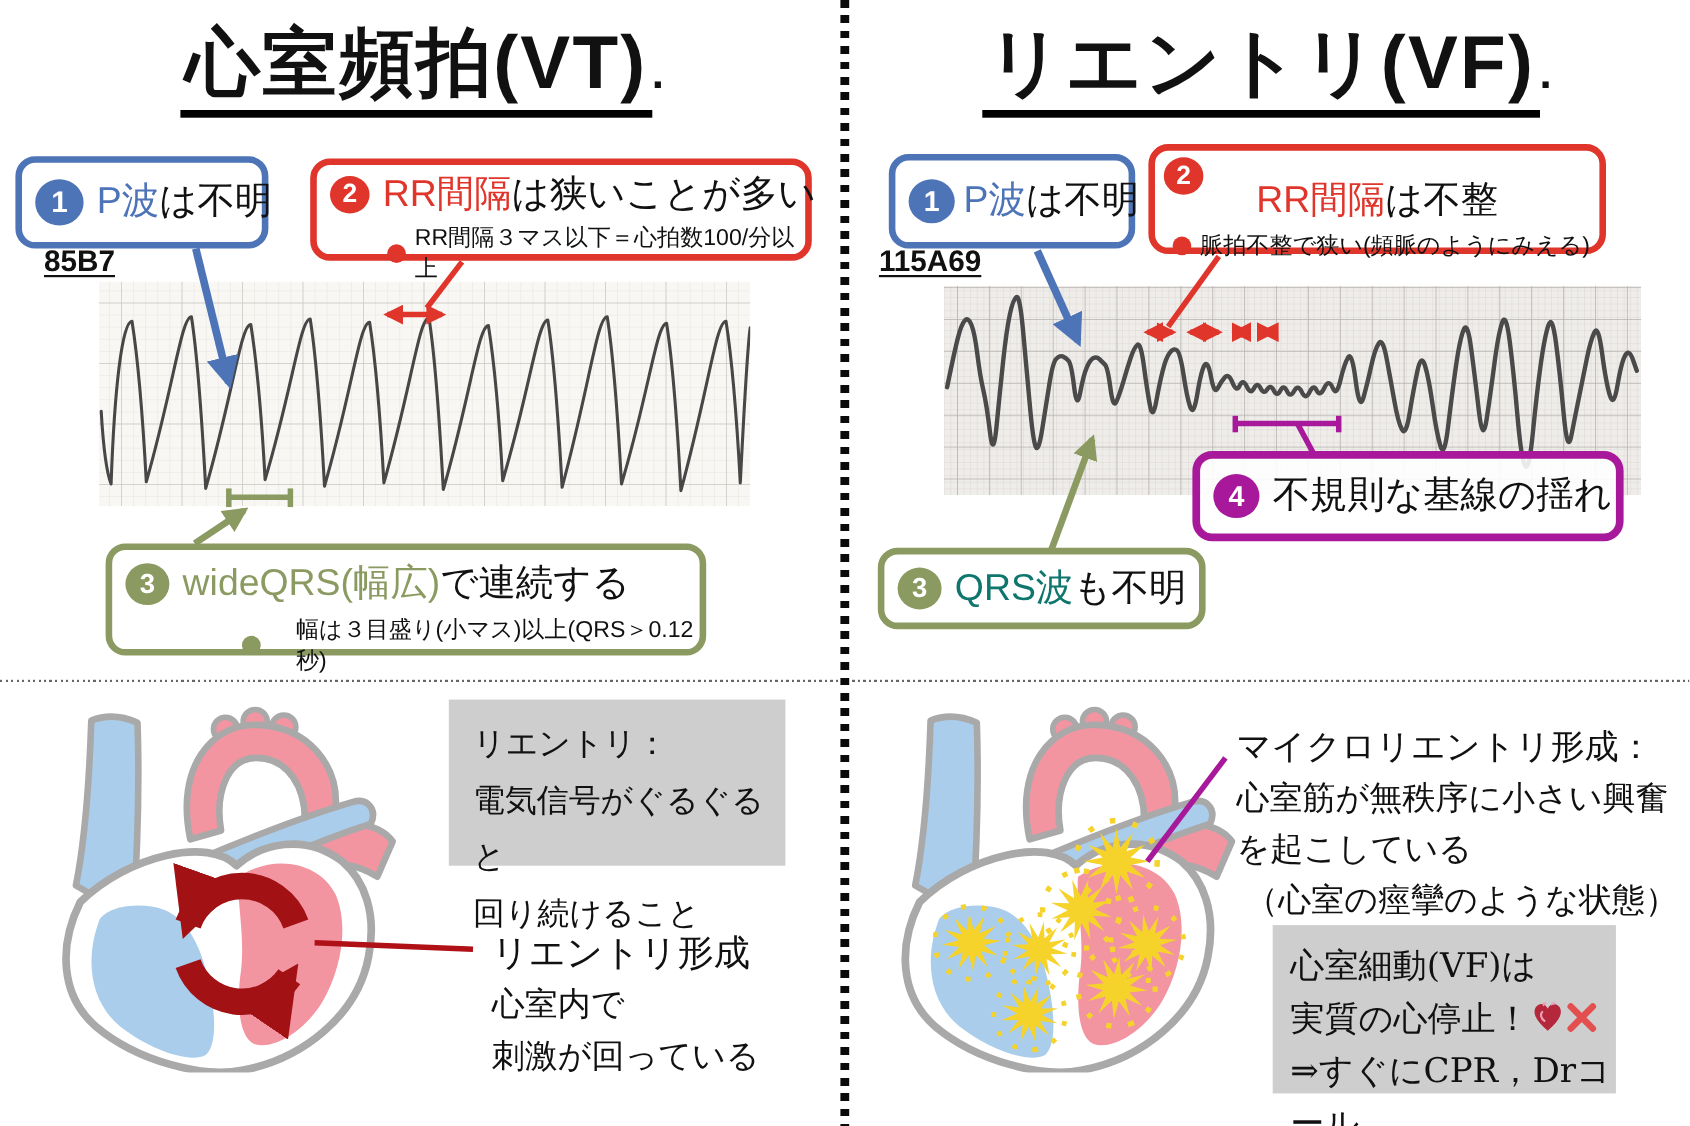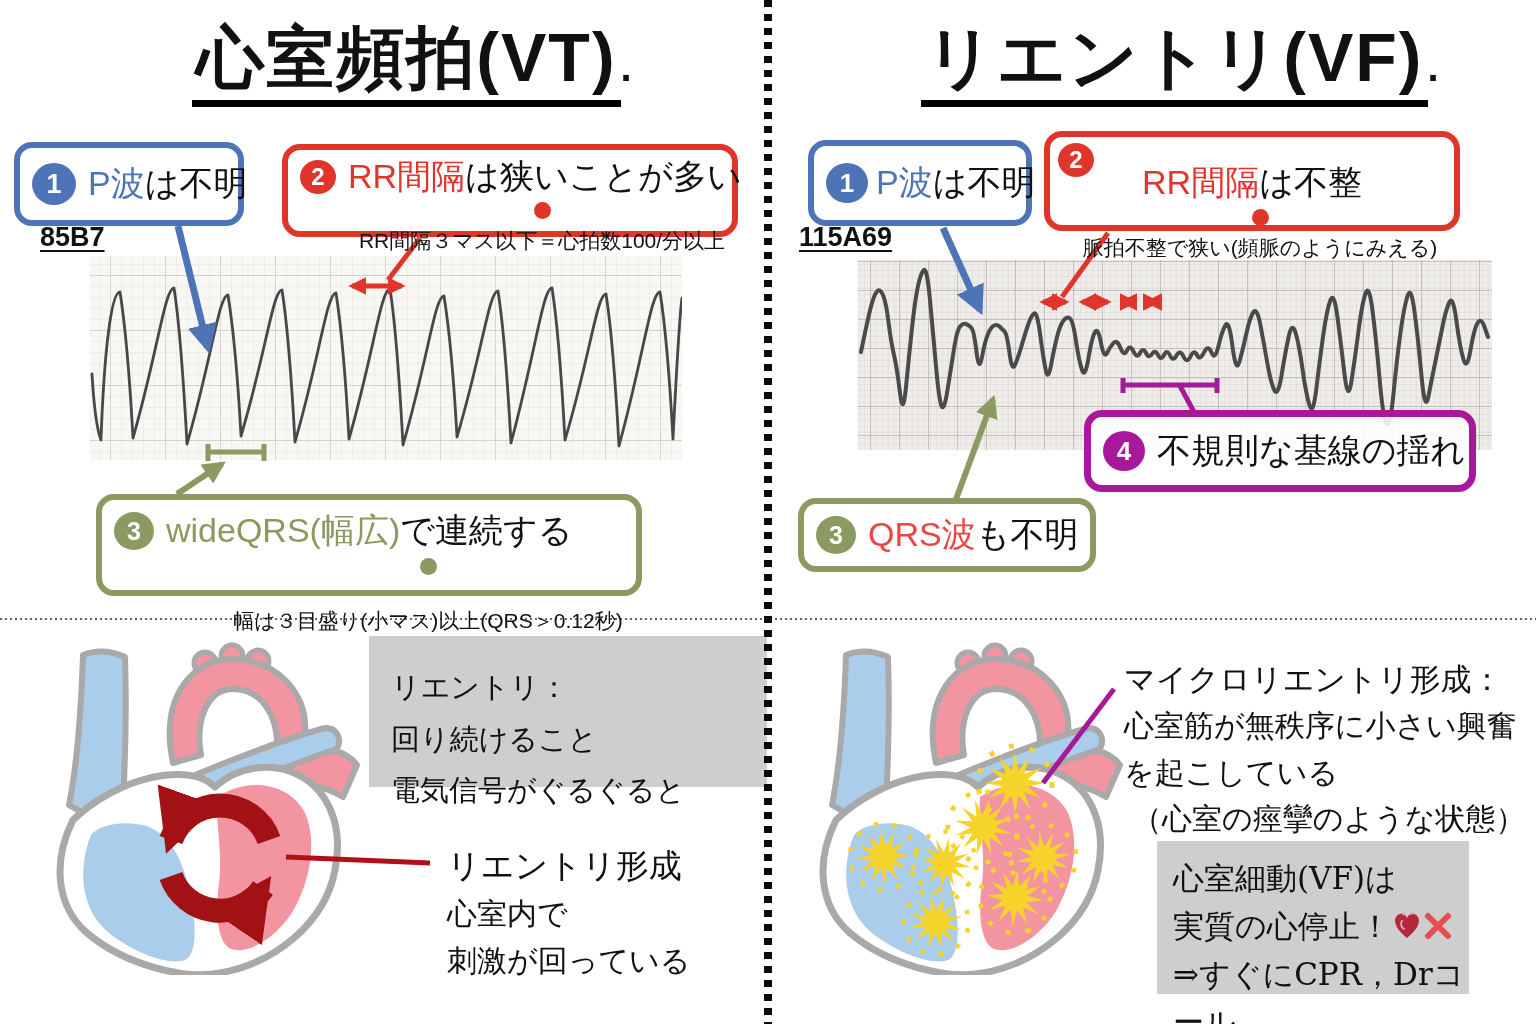--- a/index.html
+++ b/index.html
@@ -1,31 +1,31 @@
 <!DOCTYPE html>
 <html><head>
 <meta charset="utf-8">
 <style>
   html,body{margin:0;padding:0;background:#ffffff;}
   #stage{position:relative;width:1536px;height:1024px;background:#fff;overflow:hidden;
          font-family:"Liberation Sans","DejaVu Sans",sans-serif;color:#111;}
   .abs{position:absolute;}
   
-  .half-title{left:0;top:18px;width:768px;text-align:center;z-index:4;padding-left:28px;}
+  .half-title{left:0;top:18px;width:768px;text-align:center;z-index:4;}
   .half-title.right{left:768px;}
   .half-title .t{display:inline-block;font-size:68px;font-weight:700;letter-spacing:2px;
                  border-bottom:7px solid #000;padding:0 4px 4px 4px;line-height:1.15;}
   .half-title .p{font-size:40px;font-weight:700;}
   
   .ecg-code{font-size:27px;font-weight:700;text-decoration:underline;text-underline-offset:4px;z-index:4;}
   
   .callout{position:absolute;background:#fff;border-radius:18px;z-index:4;box-sizing:border-box;}
   .callout.translucent{background:rgba(255,255,255,0.88);}
   .c-main{display:flex;align-items:center;gap:12px;padding:0 12px;}
-  .c-sub{display:flex;align-items:center;gap:8px;font-size:21px;color:#111;flex-direction:column;}
+  .c-sub{display:flex;align-items:center;gap:8px;font-size:21px;color:#111;}
   .badge{border-radius:50%;color:#fff;font-weight:700;display:flex;align-items:center;justify-content:center;flex:0 0 auto;}
   .bullet{border-radius:50%;display:inline-block;flex:0 0 auto;}
   .mtxt{font-size:34px;line-height:1.1;white-space:nowrap;}
   
   .serif{font-family:"DejaVu Serif","Liberation Serif",serif;}
   .graybox{background:#cecece;z-index:2;}
   .note-line{font-size:29px;line-height:1.78;}
   .cap-line{font-size:30px;line-height:1.55;}
   svg{display:block;}
   .icon-inline{display:inline-block;vertical-align:-4px;}
@@ -78,24 +78,24 @@
     <div class="c-main" style="height:54px;padding-top:4px;">
       <div class="badge" style="width:40px;height:38px;background:#8b9a60;font-size:25px;">3</div>
       <div class="mtxt"><span style="color:#8b9a60;">wideQRS(幅広)</span><span>で連続する</span></div>
     </div>
     <div class="c-sub" style="padding-left:118px;gap:32px;">
       <span class="bullet" style="width:17px;height:17px;background:#8b9a60;"></span>
       <span>幅は３目盛り(小マス)以上(QRS＞0.12秒)</span>
     </div>
   </div>
 
-  <div class="abs graybox serif" style="left:369px;top:636px;width:398px;height:151px;padding:26px 0 0 22px;box-sizing:border-box;">
+  <div class="abs graybox serif" style="left:408px;top:636px;width:306px;height:151px;padding:14px 0 0 22px;box-sizing:border-box;">
     <div class="note-line">リエントリ：</div>
+    <div class="note-line">電気信号がぐるぐると</div>
     <div class="note-line">回り続けること</div>
-    <div class="note-line">電気信号がぐるぐると</div>
   </div>
 
   <div class="abs serif" style="left:447px;top:840px;z-index:4;">
     <div class="cap-line" style="font-size:33px;">リエントリ形成</div>
     <div class="cap-line">心室内で</div>
     <div class="cap-line">刺激が回っている</div>
   </div>
 
   <svg class="abs" style="left:25px;top:635px;z-index:1;" width="340" height="340" viewBox="0 0 340 340">
     <g id="heart-base-left">
@@ -163,21 +163,21 @@
   <div class="callout translucent" style="left:1084px;top:410px;width:392px;height:82px;border:7px solid #a8189a;">
     <div class="c-main" style="height:68px;">
       <div class="badge" style="width:42px;height:40px;background:#a8189a;font-size:26px;">4</div>
       <div class="mtxt">不規則な基線の揺れ</div>
     </div>
   </div>
 
   <div class="callout" style="left:798px;top:498px;width:298px;height:74px;border:6px solid #8b9a60;">
     <div class="c-main" style="height:62px;">
       <div class="badge" style="width:40px;height:38px;background:#8b9a60;font-size:25px;">3</div>
-      <div class="mtxt"><span style="color:#ef4444;">QRS波</span><span>も不明</span></div>
+      <div class="mtxt"><span style="color:#0f766e;">QRS波</span><span>も不明</span></div>
     </div>
   </div>
 
   <div class="abs serif" style="left:1124px;top:655px;z-index:4;">
     <div class="cap-line" style="font-size:31px;">マイクロリエントリ形成：</div>
     <div class="cap-line">心室筋が無秩序に小さい興奮</div>
     <div class="cap-line">を起こしている</div>
     <div class="cap-line" style="padding-left:8px;">（心室の痙攣のような状態）</div>
   </div>
 

